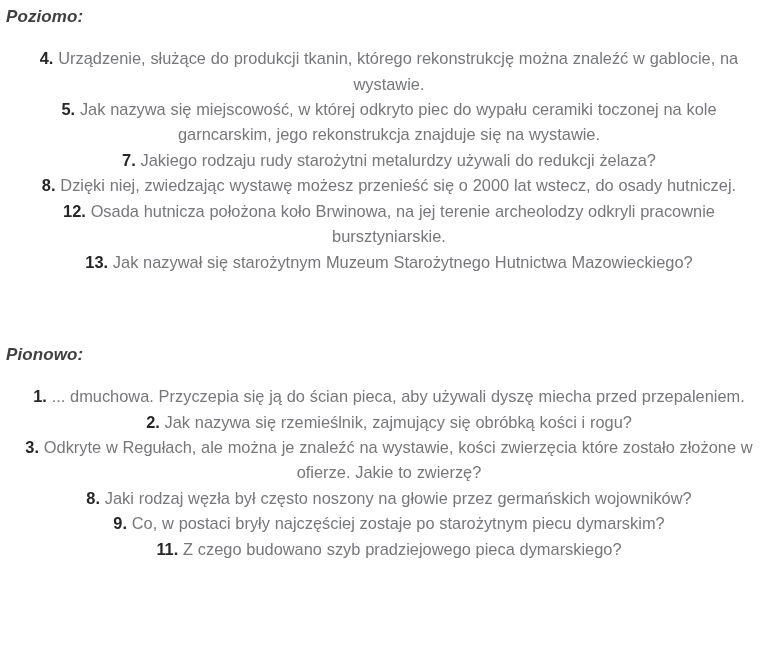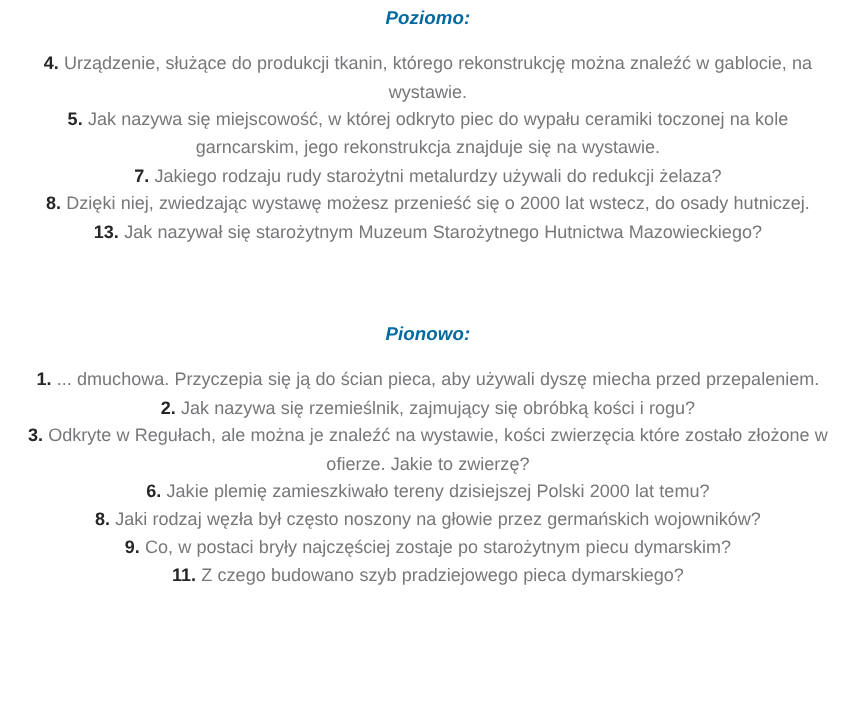--- a/index.html
+++ b/index.html
@@ -16,25 +16,25 @@
   }
   .page {
     width: 778px;
     box-sizing: border-box;
     padding: 2px 6px 0 6px;
   }
   .section {
     width: 100%;
   }
   .section-heading {
-    text-align: center;
+    text-align: left;
     font-weight: bold;
     font-style: italic;
     font-size: 17px;
-    color: #0369a1;
+    color: #404040;
     letter-spacing: 0.1px;
     margin: 0;
     padding: 4px 0 8px 0;
     line-height: 1.25;
   }
   .clue-list {
     list-style: none;
     margin: 11px;
     padding: 0;
   }
@@ -79,20 +79,24 @@
       </li>
       <li class="clue">
         <span class="clue-number">7.</span>
         <span class="clue-text">Jakiego rodzaju rudy starożytni metalurdzy używali do redukcji żelaza?</span>
       </li>
       <li class="clue">
         <span class="clue-number">8.</span>
         <span class="clue-text">Dzięki niej, zwiedzając wystawę możesz przenieść się o 2000 lat wstecz, do osady hutniczej.</span>
       </li>
       <li class="clue">
+        <span class="clue-number">12.</span>
+        <span class="clue-text">Osada hutnicza położona koło Brwinowa, na jej terenie archeolodzy odkryli pracownie bursztyniarskie.</span>
+      </li>
+      <li class="clue">
         <span class="clue-number">13.</span>
         <span class="clue-text">Jak nazywał się starożytnym Muzeum Starożytnego Hutnictwa Mazowieckiego?</span>
       </li>
     </ul>
   </div>
 
   <div class="section-gap"></div>
 
   <div class="section">
     <div class="section-heading">Pionowo:</div>
@@ -103,24 +107,20 @@
       </li>
       <li class="clue">
         <span class="clue-number">2.</span>
         <span class="clue-text">Jak nazywa się rzemieślnik, zajmujący się obróbką kości i rogu?</span>
       </li>
       <li class="clue">
         <span class="clue-number">3.</span>
         <span class="clue-text">Odkryte w Regułach, ale można je znaleźć na wystawie, kości zwierzęcia które zostało złożone w ofierze. Jakie to zwierzę?</span>
       </li>
       <li class="clue">
-        <span class="clue-number">6.</span>
-        <span class="clue-text">Jakie plemię zamieszkiwało tereny dzisiejszej Polski 2000 lat temu?</span>
-      </li>
-      <li class="clue">
         <span class="clue-number">8.</span>
         <span class="clue-text">Jaki rodzaj węzła był często noszony na głowie przez germańskich wojowników?</span>
       </li>
       <li class="clue">
         <span class="clue-number">9.</span>
         <span class="clue-text">Co, w postaci bryły najczęściej zostaje po starożytnym piecu dymarskim?</span>
       </li>
       <li class="clue">
         <span class="clue-number">11.</span>
         <span class="clue-text">Z czego budowano szyb pradziejowego pieca dymarskiego?</span>

